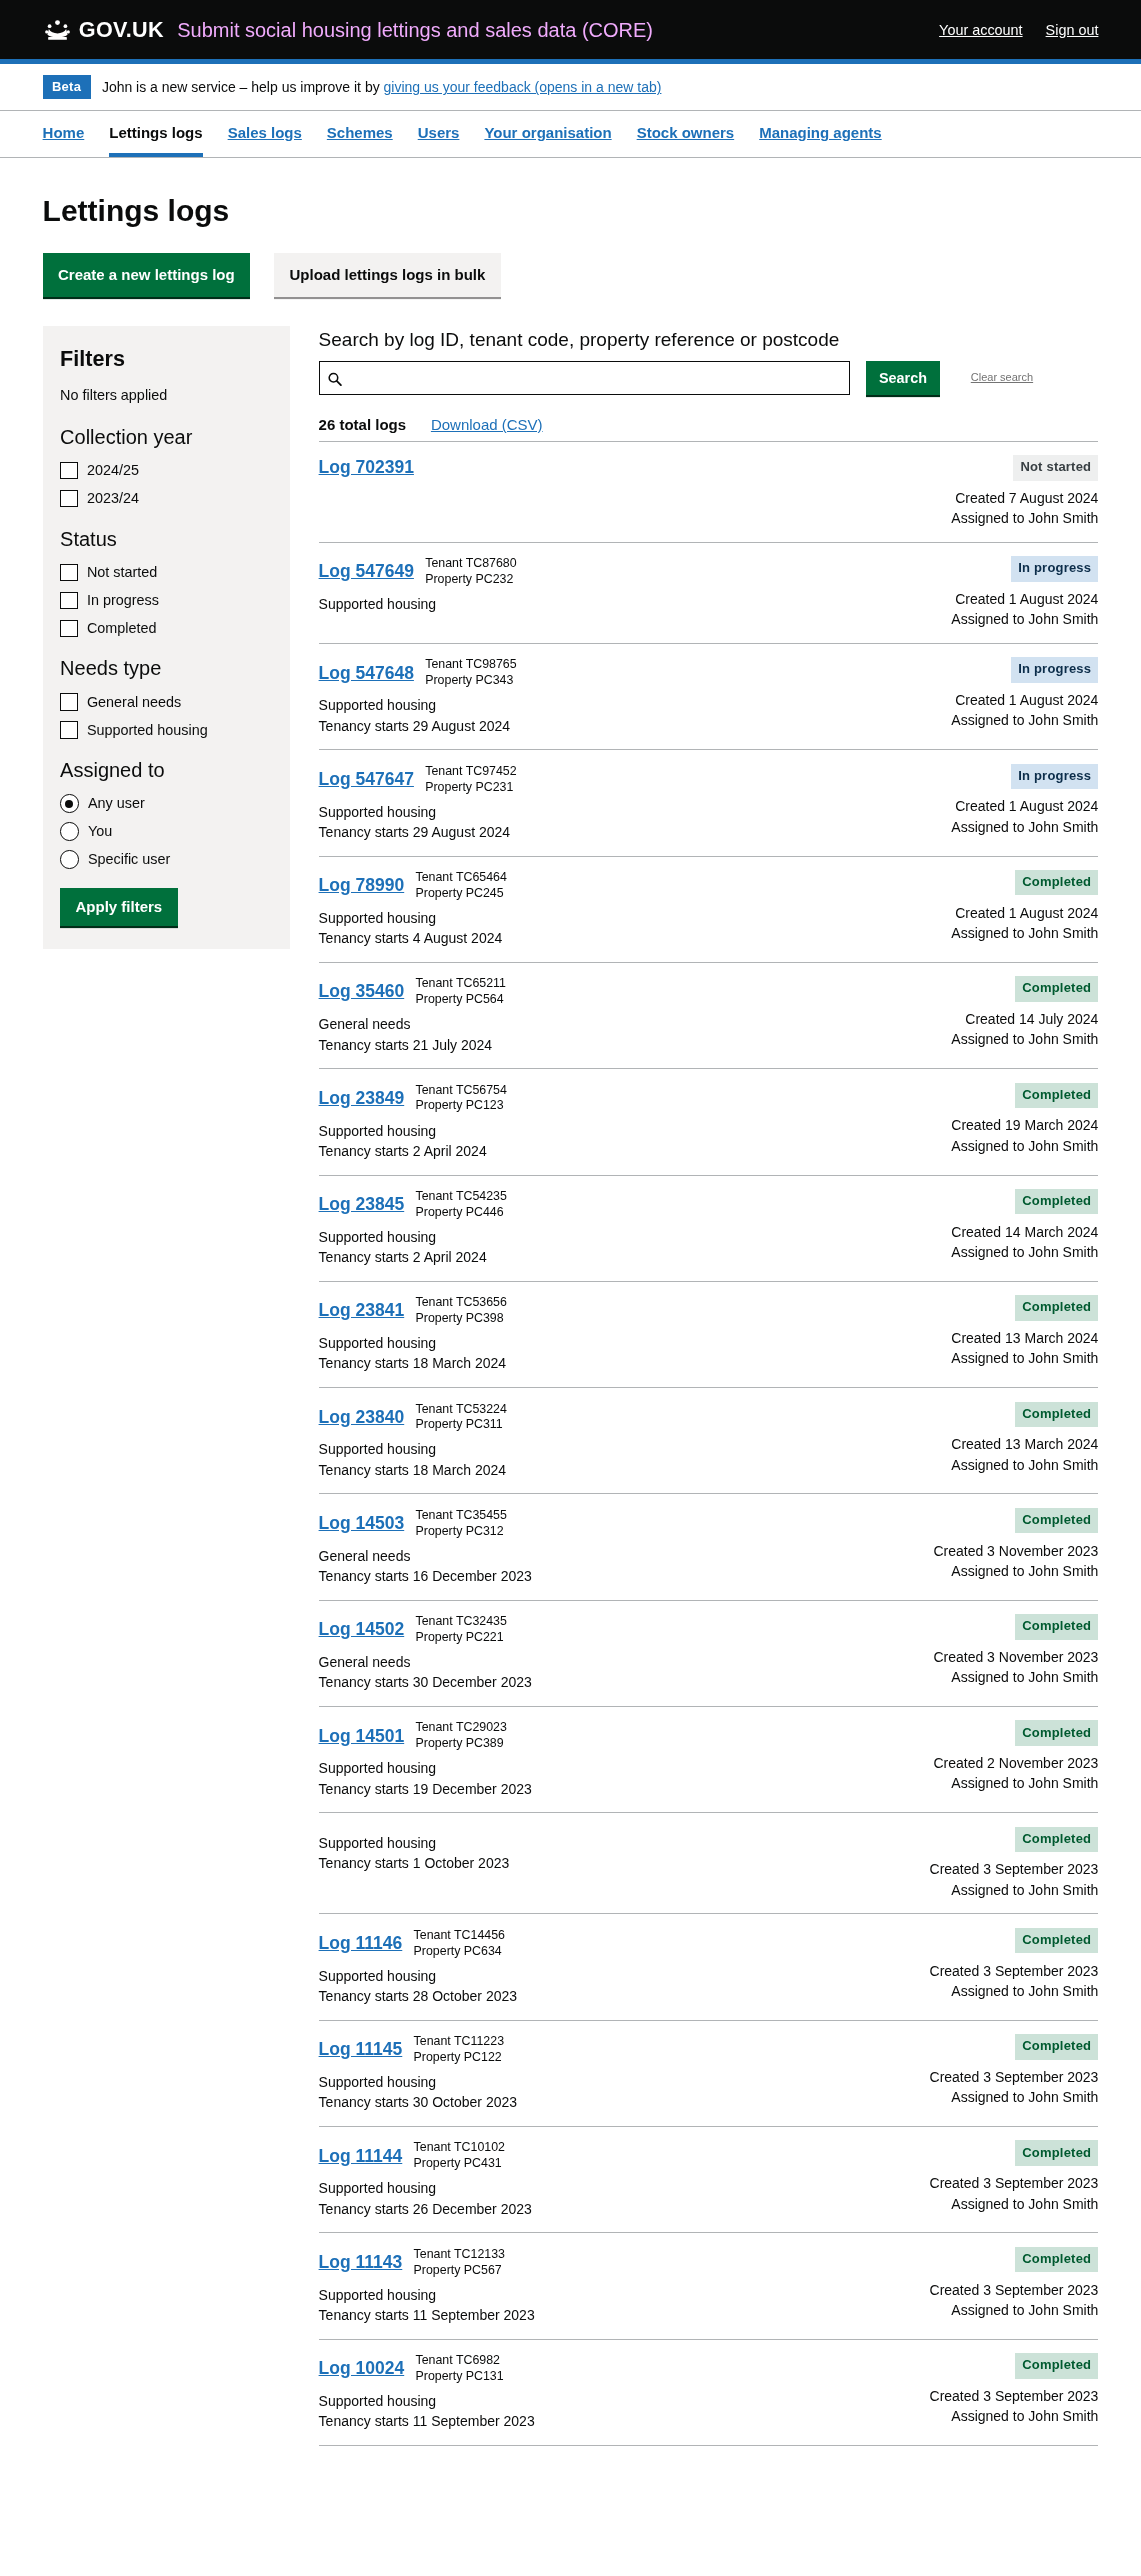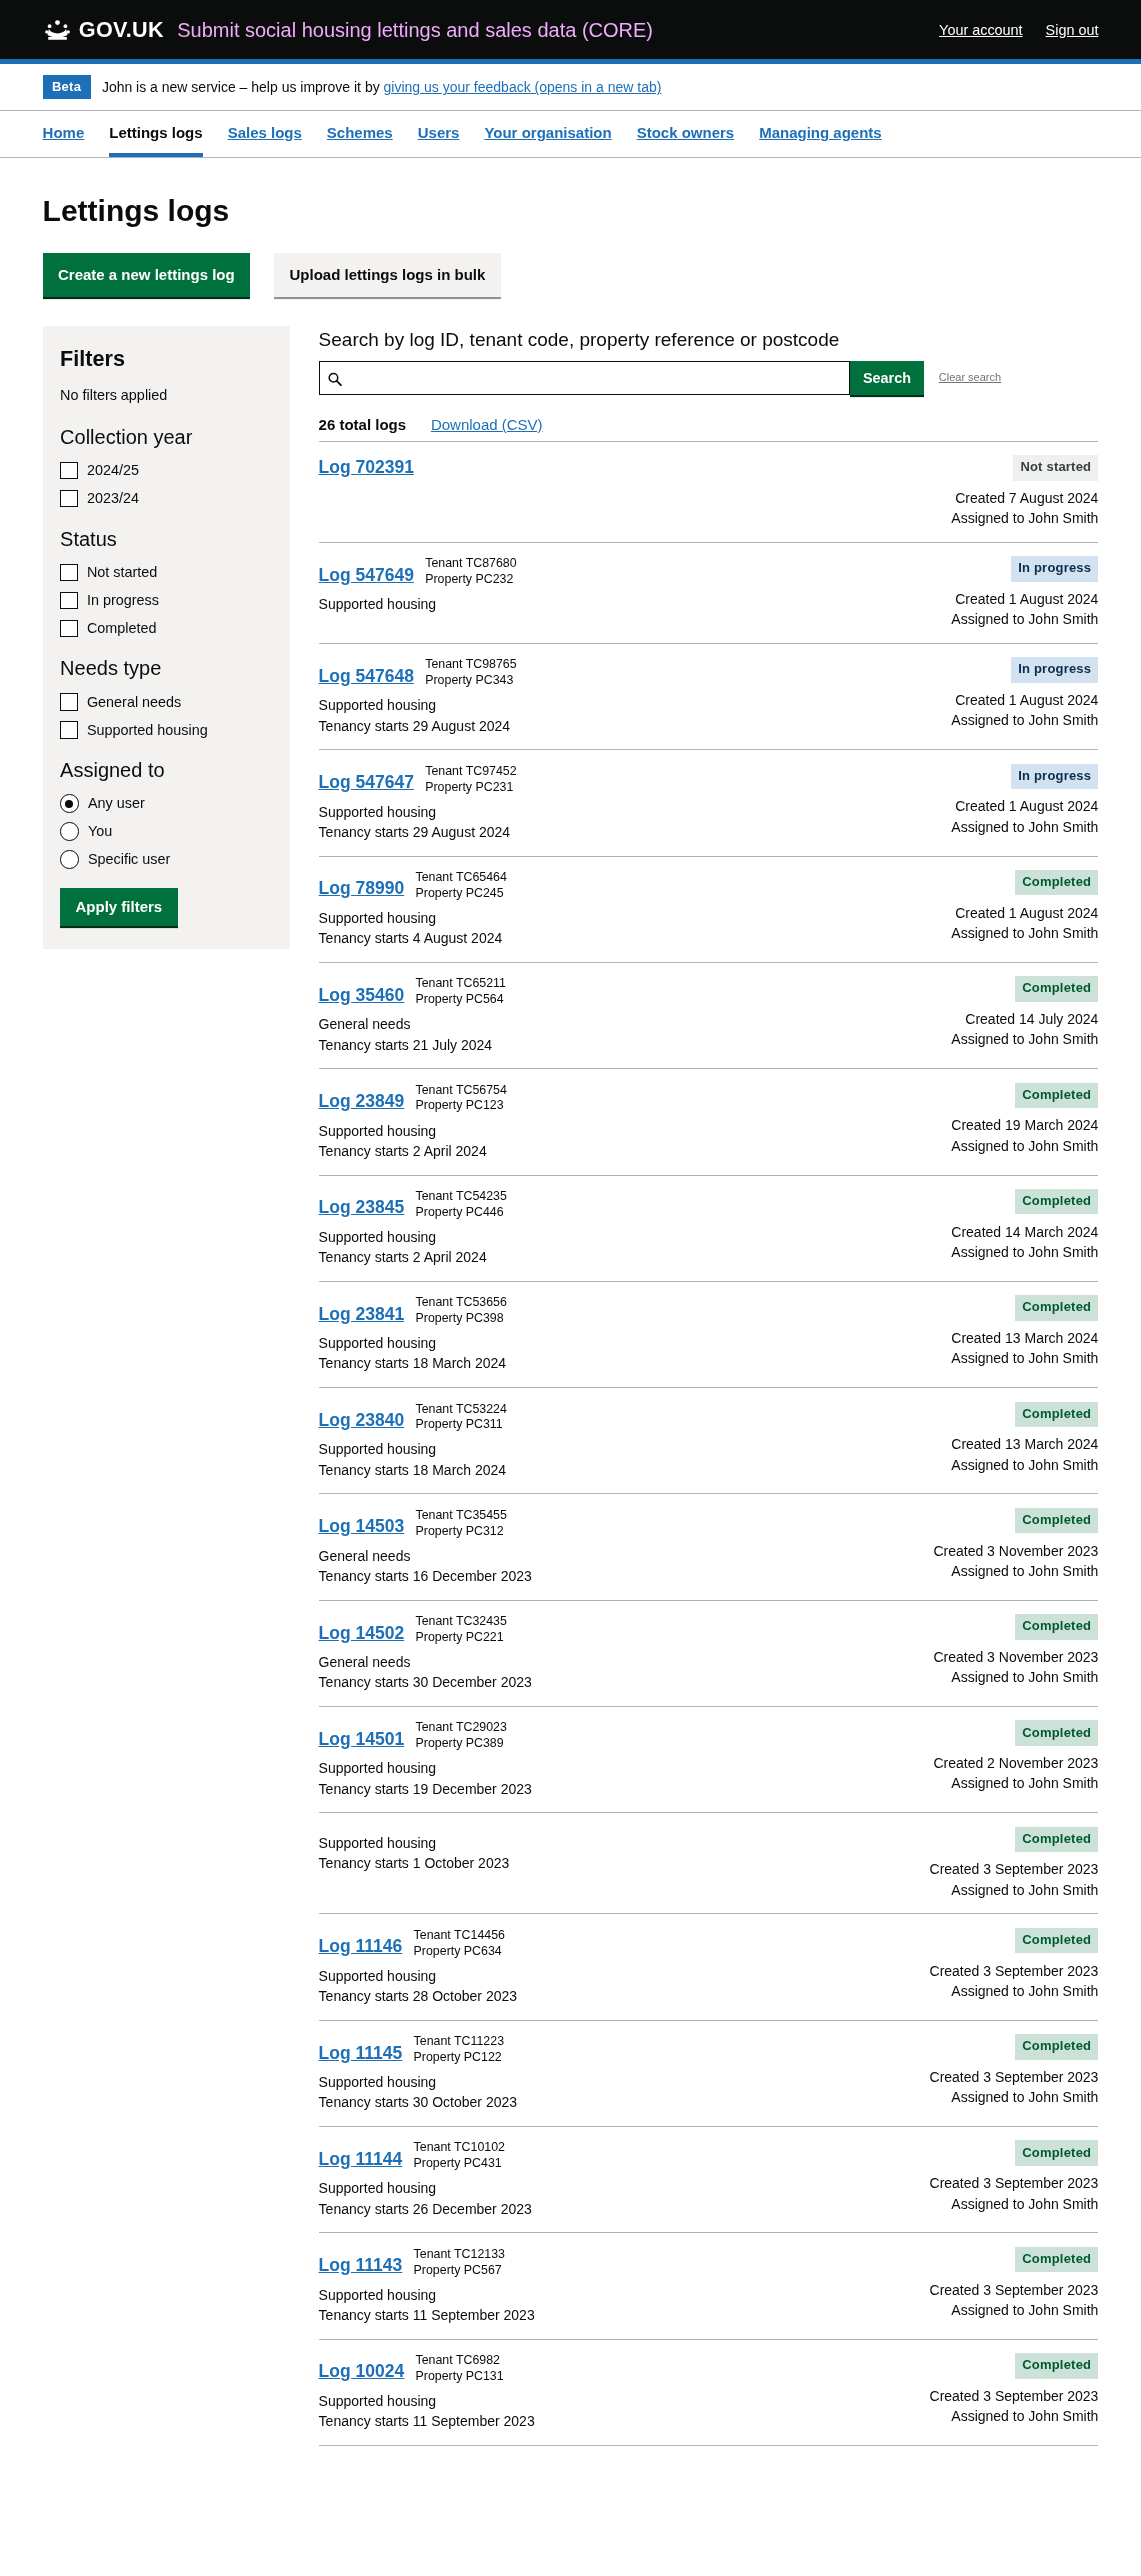--- a/index.html
+++ b/index.html
@@ -100,21 +100,21 @@
     background: #fff; margin-right: 9.3px; flex: 0 0 auto;
     display: flex; align-items: center; justify-content: center;
   }
   .radio .dot { width: 8.2px; height: 8.2px; border-radius: 50%; background: #0b0c0c; display: none; }
   .radio.checked .dot { display: block; }
   .filter-label { font-size: 14.4px; }
   .apply-wrap { margin-top: 17.5px; }
 
   
   .search-label { font-size: 19px; margin-bottom: 8.2px; display: block; }
-  .search-row { display: flex; align-items: center; gap: 0; margin-bottom: 18.5px; }
+  .search-row { display: flex; align-items: center; gap: 16px; margin-bottom: 18.5px; }
   .search-input-wrap {
     position: relative; flex: 0 0 auto; width: 531px;
   }
   .search-input {
     width: 100%; height: 34px; border: 1.5px solid #0b0c0c; font-size: 14.4px;
     padding: 0 8.2px 0 32px; font-family: "Liberation Sans", sans-serif; background: #fff;
   }
   .search-glyph {
     position: absolute; left: 8.2px; top: 50%; transform: translateY(-50%);
     width: 15.5px; height: 15.5px; pointer-events: none;
@@ -132,21 +132,21 @@
 
   
   .log-list { border-top: 1px solid #b1b4b6; }
   .log-item {
     border-bottom: 1px solid #b1b4b6;
     padding: 13.4px 0 13.4px 0;
     display: flex;
   }
   .log-left { flex: 1 1 auto; min-width: 0; }
   .log-right { flex: 0 0 auto; text-align: right; padding-left: 15.5px; }
-  .log-idline { display: flex; align-items: flex-end; gap: 11.3px; }
+  .log-idline { display: flex; align-items: center; gap: 11.3px; }
   .log-id {
     font-size: 17.5px; font-weight: bold; color: #1d70b8; text-decoration: underline;
   }
   .log-codes { font-size: 12.4px; color: #0b0c0c; line-height: 1.28; }
   .log-meta { font-size: 14px; margin-top: 6.2px; }
   .log-meta .needs { display: block; }
   .log-meta .tenancy { display: block; }
   .tag {
     display: inline-block; font-size: 13px; font-weight: bold; padding: 3.1px 7.2px 3.6px 7.2px;
     letter-spacing: 0.2px; white-space: nowrap;

